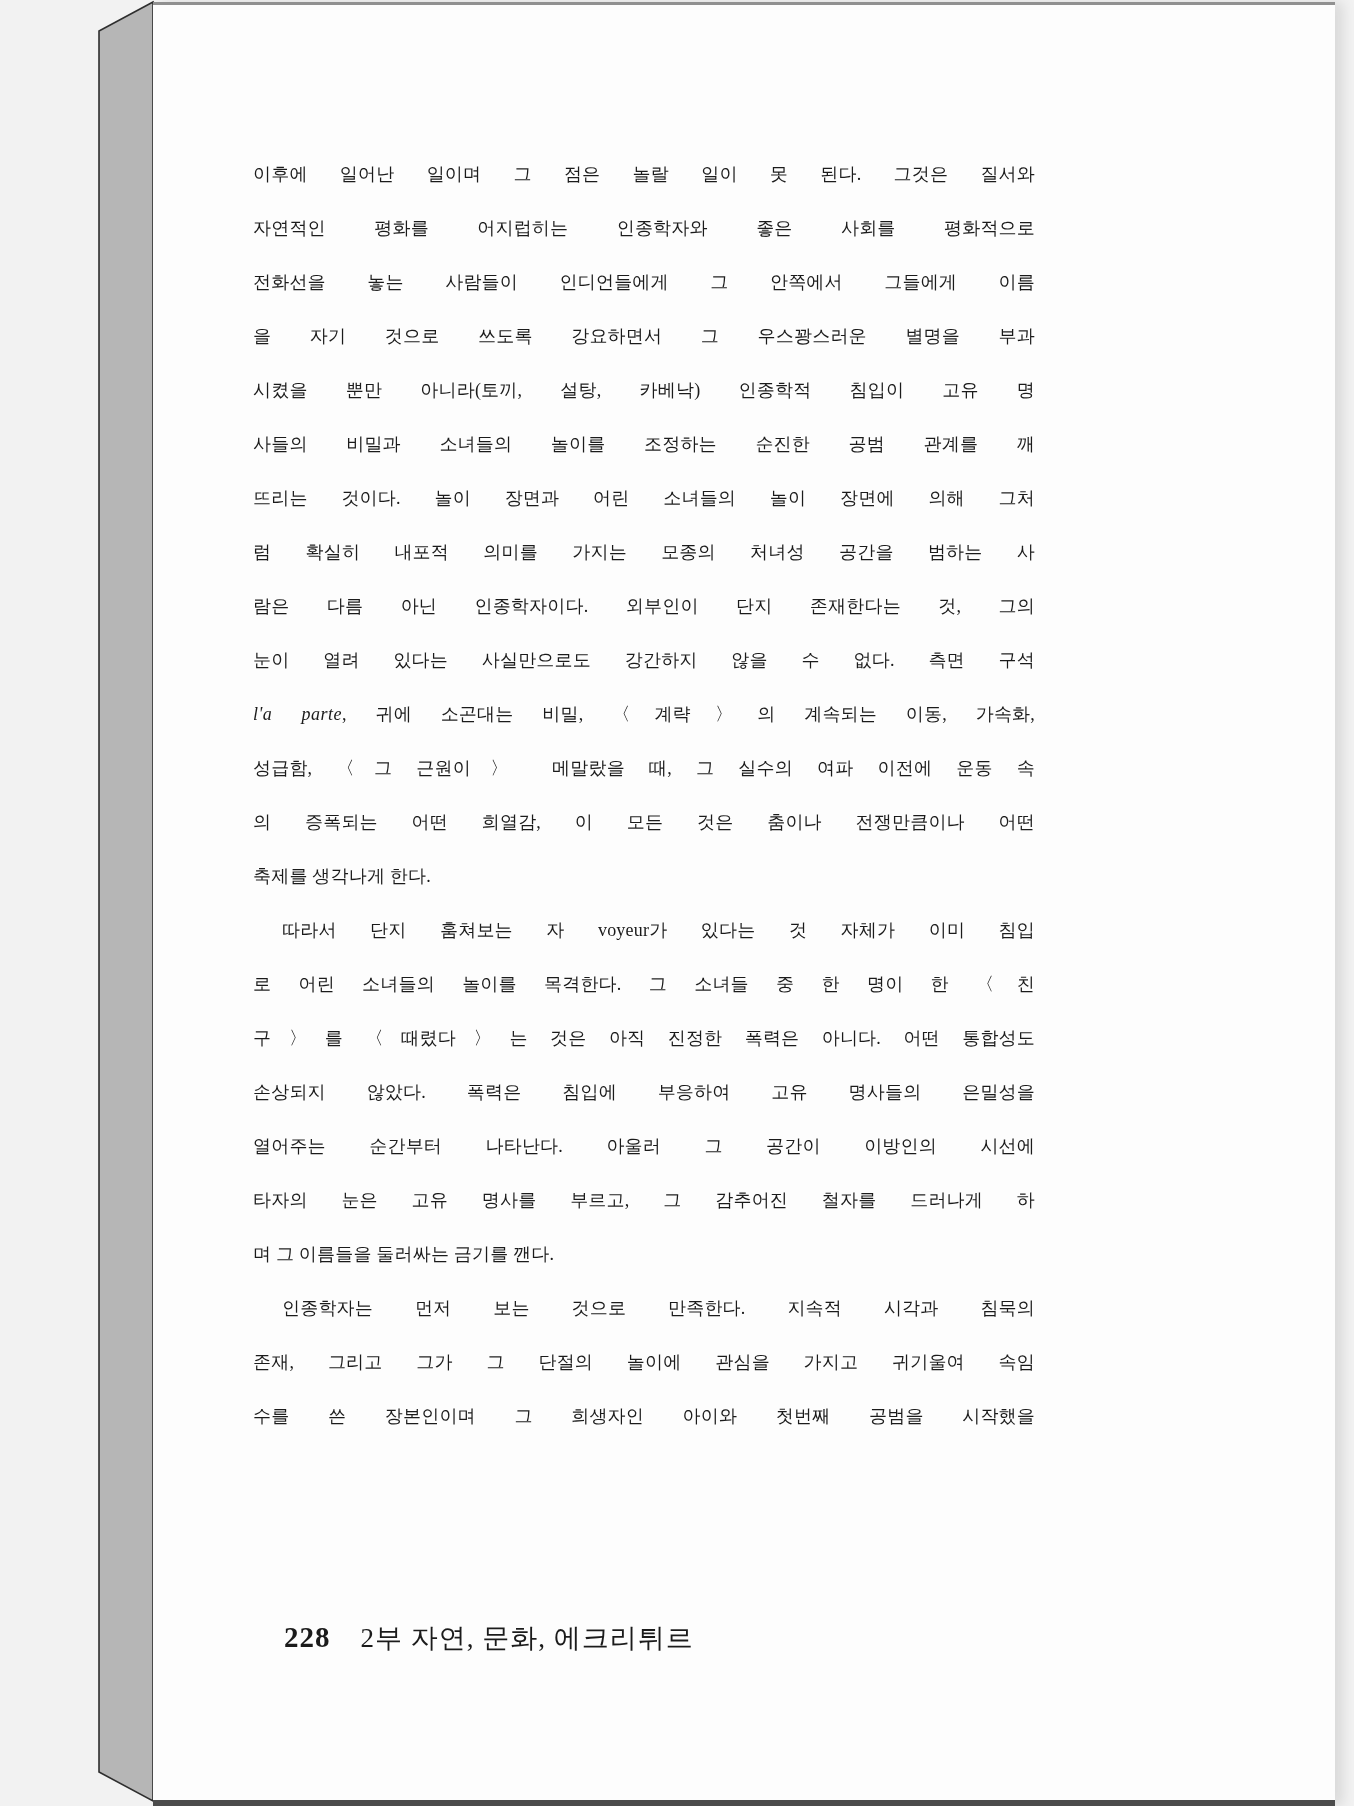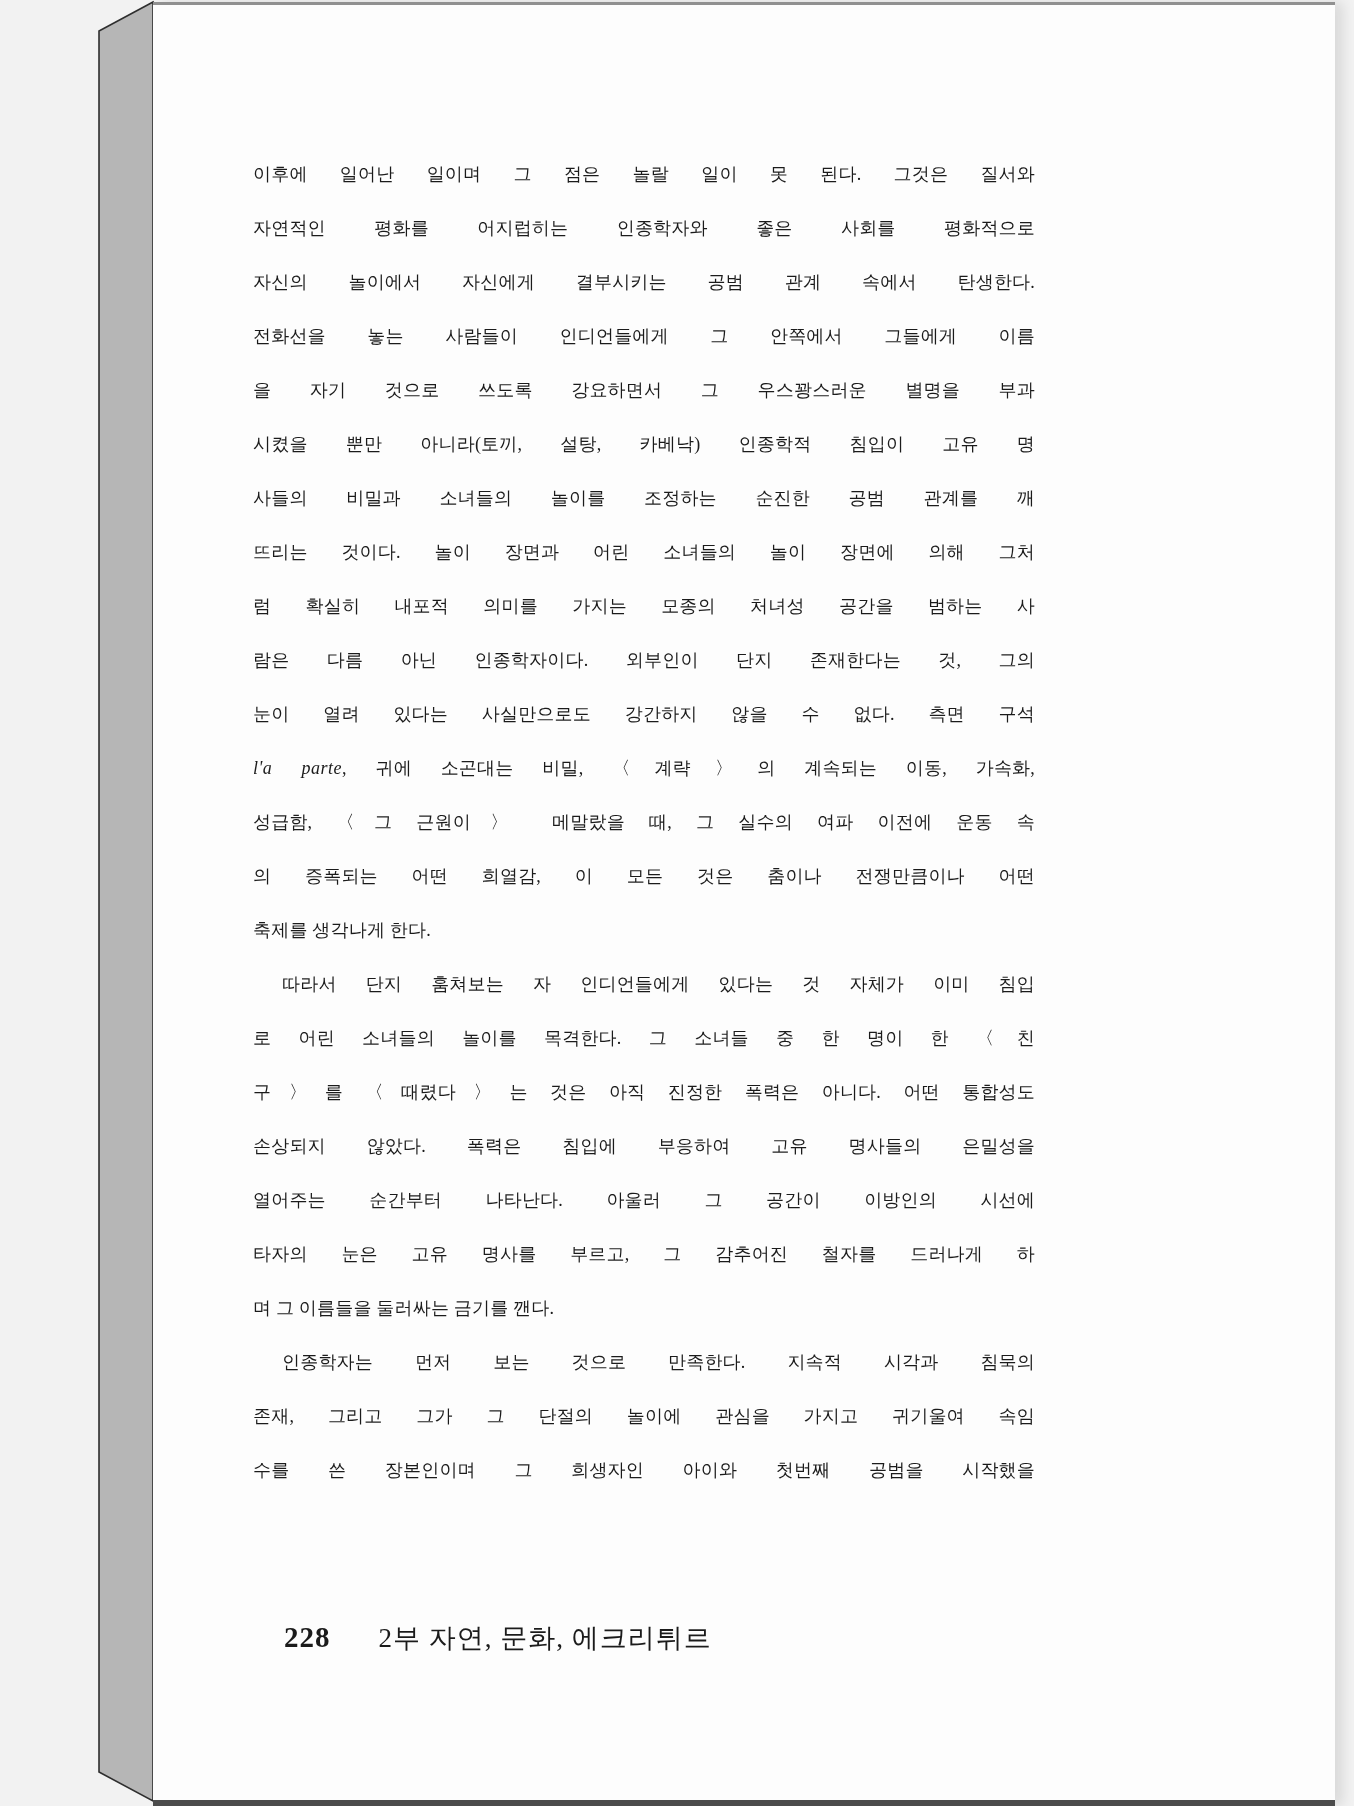--- a/index.html
+++ b/index.html
@@ -74,53 +74,52 @@
     color: #1b1b1b;
     white-space: nowrap;
   }
   .footer .page-number {
     font-size: 29px;
     font-weight: bold;
     letter-spacing: 1px;
   }
   .footer .section-title {
     font-size: 27px;
-    margin-left: 48px;
+    margin-left: 30px;
     letter-spacing: 1px;
   }
 </style>
 </head>
 <body>
 
 <div class="stage">
 
   <svg class="spine-svg" viewBox="0 0 1354 1806" xmlns="http://www.w3.org/2000/svg" aria-hidden="true">
     <polygon points="153,2 99,31 99,1772 153,1801" fill="#b6b6b6" stroke="#2e2e2e" stroke-width="1.6"></polygon>
   </svg>
 
   <div class="page">
 
     <div class="body-text">
 
     <div class="line fill">이후에 일어난 일이며 그 점은 놀랄 일이 못 된다. 그것은 질서와</div>
         <div class="line fill">자연적인 평화를 어지럽히는 인종학자와 좋은 사회를 평화적으로</div>
-        <div class="line fill">자신의 놀이에서 자신에게 결부시키는 공범 관계 속에서 탄생한다.</div>
         <div class="line fill">전화선을 놓는 사람들이 인디언들에게 그 안쪽에서 그들에게 이름</div>
         <div class="line fill">을 자기 것으로 쓰도록 강요하면서 그 우스꽝스러운 별명을 부과</div>
         <div class="line fill">시켰을 뿐만 아니라(토끼, 설탕, 카베낙) 인종학적 침입이 고유 명</div>
         <div class="line fill">사들의 비밀과 소녀들의 놀이를 조정하는 순진한 공범 관계를 깨</div>
         <div class="line fill">뜨리는 것이다. 놀이 장면과 어린 소녀들의 놀이 장면에 의해 그처</div>
         <div class="line fill">럼 확실히 내포적 의미를 가지는 모종의 처녀성 공간을 범하는 사</div>
         <div class="line fill">람은 다름 아닌 인종학자이다. 외부인이 단지 존재한다는 것, 그의</div>
         <div class="line fill">눈이 열려 있다는 사실만으로도 강간하지 않을 수 없다. 측면 구석</div>
         <div class="line fill"><i>l'a parte</i>, 귀에 소곤대는 비밀, 〈계략〉의 계속되는 이동, 가속화,</div>
         <div class="line fill">성급함, 〈그 근원이〉 메말랐을 때, 그 실수의 여파 이전에 운동 속</div>
         <div class="line fill">의 증폭되는 어떤 희열감, 이 모든 것은 춤이나 전쟁만큼이나 어떤</div>
         <div class="line">축제를 생각나게 한다.</div>
-        <div class="line indent fill">따라서 단지 훔쳐보는 자 인디언들에게 있다는 것 자체가 이미 침입</div>
+        <div class="line indent fill">따라서 단지 훔쳐보는 자 voyeur가 있다는 것 자체가 이미 침입</div>
         <div class="line fill">로 어린 소녀들의 놀이를 목격한다. 그 소녀들 중 한 명이 한 〈친</div>
         <div class="line fill">구〉를 〈때렸다〉는 것은 아직 진정한 폭력은 아니다. 어떤 통합성도</div>
         <div class="line fill">손상되지 않았다. 폭력은 침입에 부응하여 고유 명사들의 은밀성을</div>
         <div class="line fill">열어주는 순간부터 나타난다. 아울러 그 공간이 이방인의 시선에</div>
         <div class="line fill">타자의 눈은 고유 명사를 부르고, 그 감추어진 철자를 드러나게 하</div>
         <div class="line">며 그 이름들을 둘러싸는 금기를 깬다.</div>
         <div class="line indent fill">인종학자는 먼저 보는 것으로 만족한다. 지속적 시각과 침묵의</div>
         <div class="line fill">존재, 그리고 그가 그 단절의 놀이에 관심을 가지고 귀기울여 속임</div>
         <div class="line fill">수를 쓴 장본인이며 그 희생자인 아이와 첫번째 공범을 시작했을</div>
       </div>

